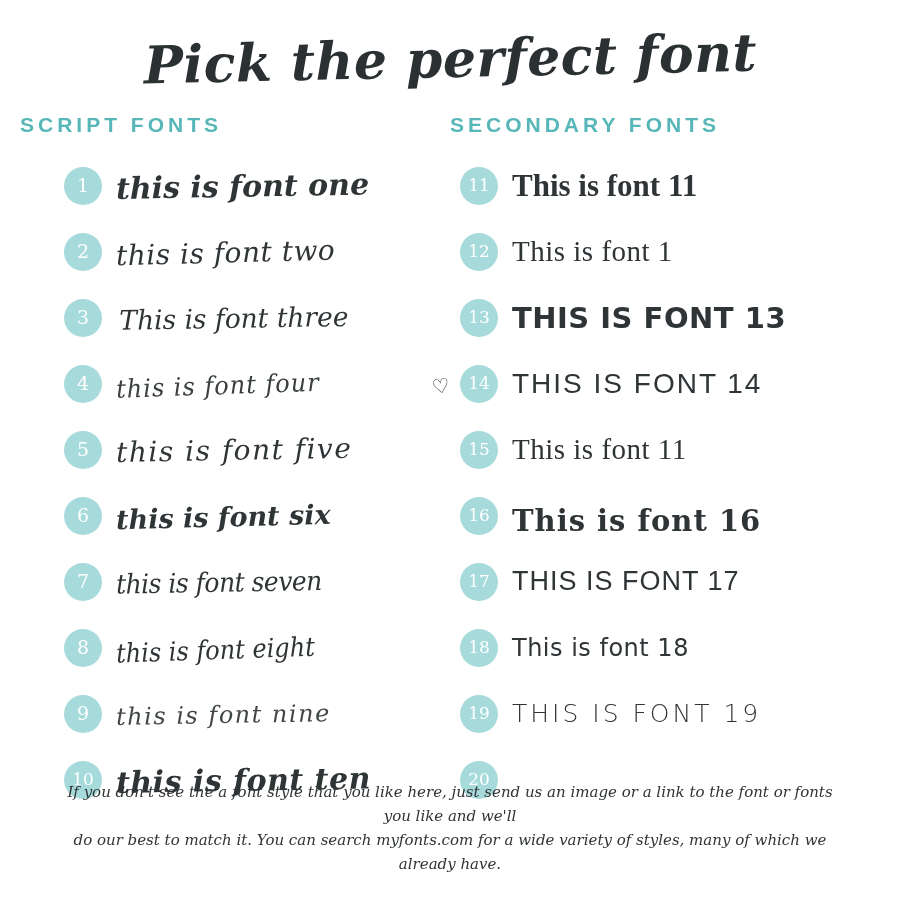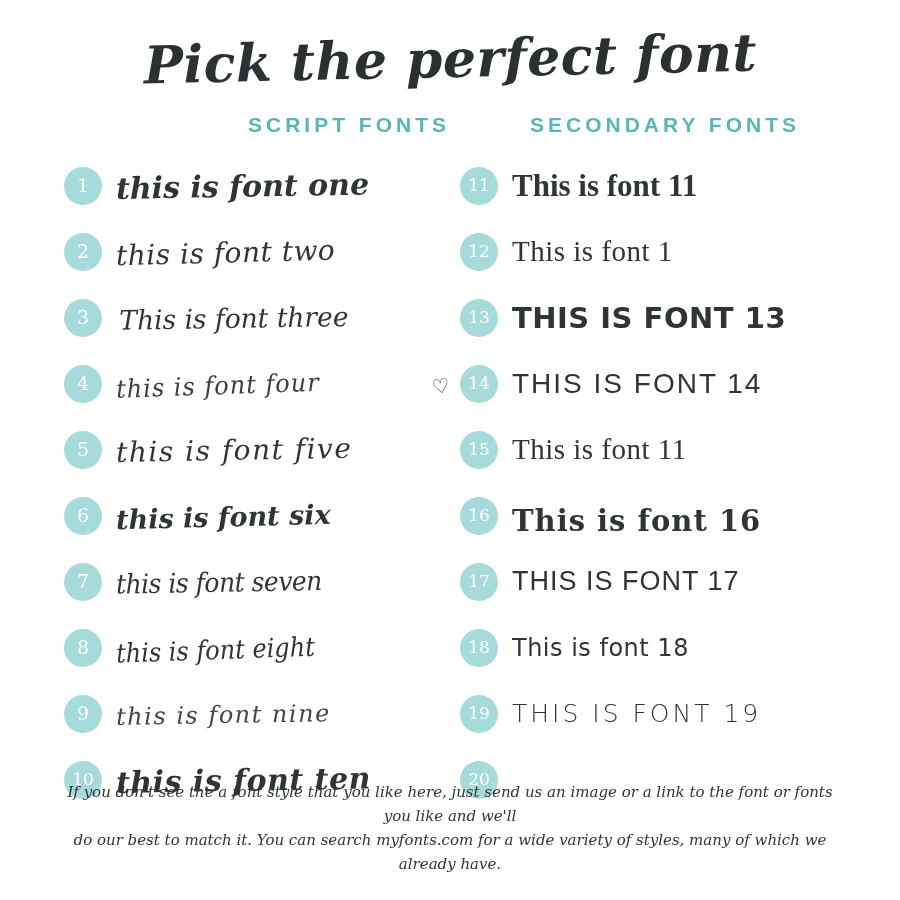--- a/index.html
+++ b/index.html
@@ -47,27 +47,26 @@
   .col-head {
     font-size: 21px;
     font-weight: bold;
     letter-spacing: 4px;
     color: #57b6b8;
     text-transform: uppercase;
     font-family: "Liberation Sans", sans-serif;
   }
   .col-head.left {
     width: 450px;
-    text-align: right;
-    padding-left: 33px;
+    text-align: left;
+    padding-left: 20px;
     box-sizing: border-box;
   }
   .col-head.right {
     width: 450px;
-    text-align: center;
     padding-right: 20px;
     box-sizing: border-box;
   }
 
   
   .columns {
     display: flex;
     margin-top: 16px;
   }
   .column {

